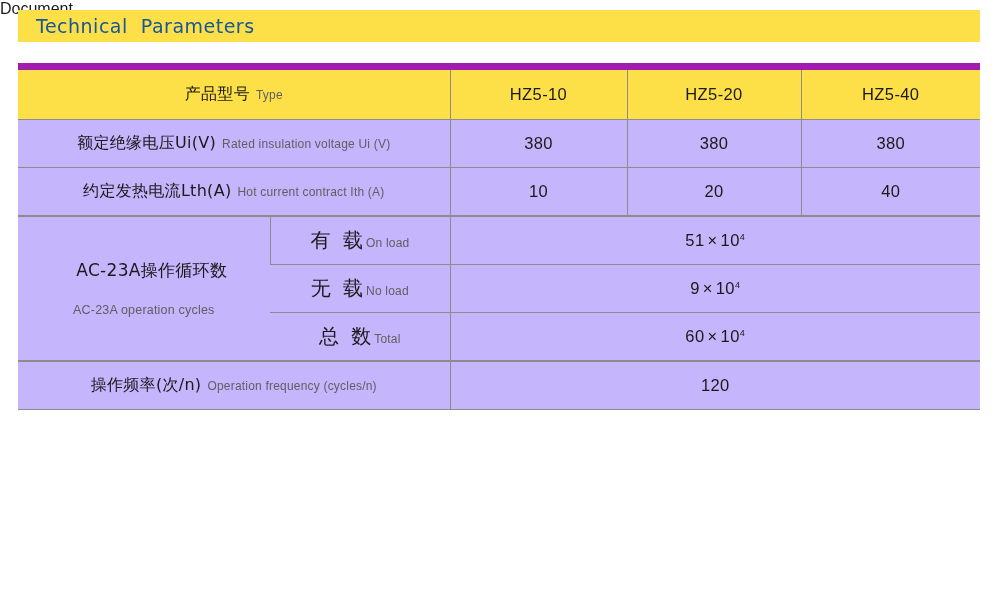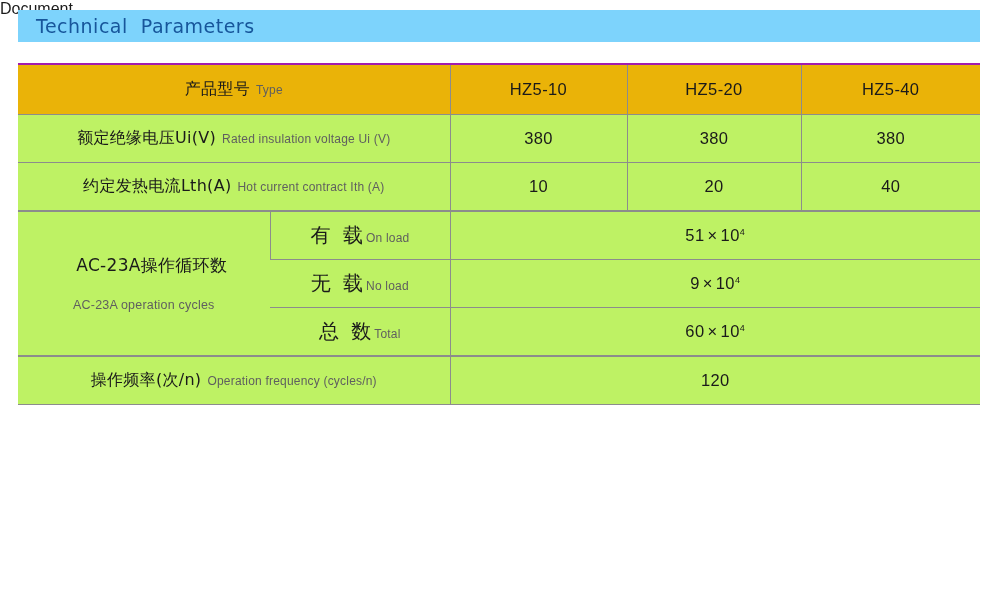--- a/index.html
+++ b/index.html
@@ -16,21 +16,21 @@
     overflow: hidden;
   }
 
   
   .title-band {
     position: absolute;
     left: 18px;
     top: 10px;
     width: 962px;
     height: 32px;
-    background: #7dd3fc;
+    background: #fde047;
     display: flex;
     align-items: center;
   }
   .title-text {
     margin-left: 18px;
     font-family: "DejaVu Sans", "Liberation Sans", sans-serif;
     font-size: 19px;
     letter-spacing: 0.5px;
     color: #17569b;
     white-space: pre;
@@ -54,29 +54,29 @@
   table.spec col.c-v3      { width: 179px; }
 
   table.spec td {
     border-top: 1px solid #8c8c8c;
     border-bottom: 1px solid #8c8c8c;
     border-left: 1px solid #8c8c8c;
     padding: 0;
     height: 47px;
     text-align: center;
     vertical-align: middle;
-    background: #bef264;
+    background: #c4b5fd;
   }
   table.spec tr td:first-child { border-left: none; }
 
   
   table.spec tr.head td {
-    background: #eab308;
+    background: #fde047;
     height: 49px;
-    border-top: 2px solid #a21caf;
+    border-top: 7px solid #a21caf;
     border-bottom: 1px solid #8c8c8c;
   }
 
   
   .cn {
     font-family: "DejaVu Sans", "Liberation Sans", sans-serif;
     font-size: 16px;
     color: #1a1a1a;
     letter-spacing: 0.3px;
   }

